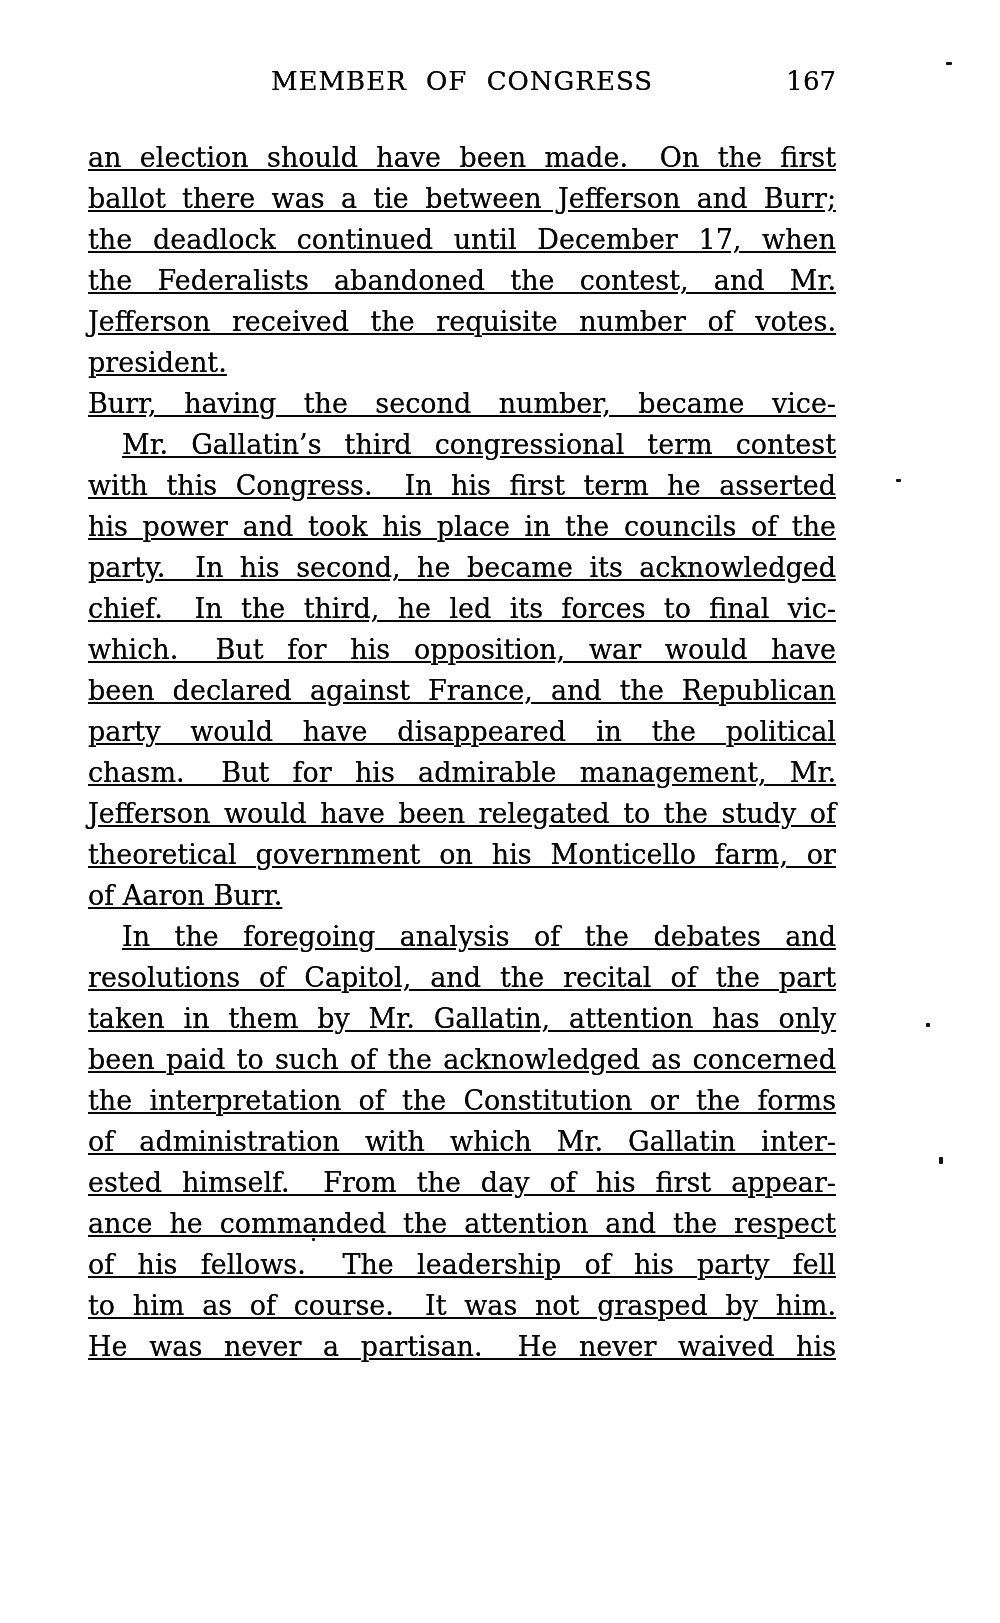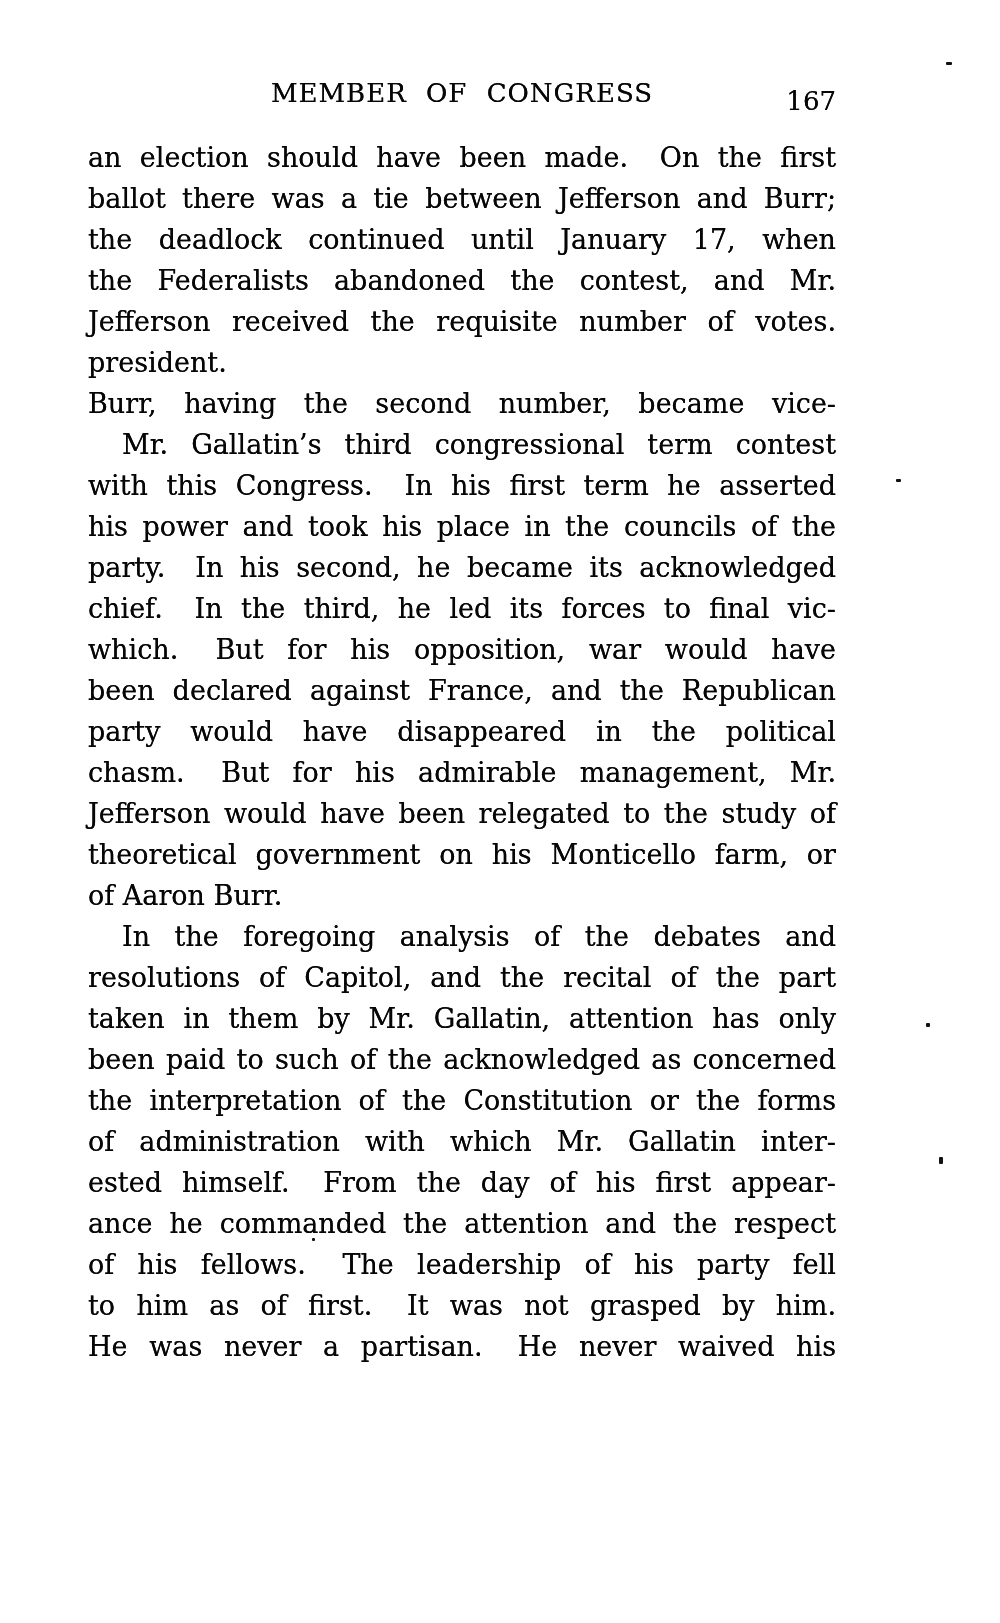--- a/index.html
+++ b/index.html
@@ -11,21 +11,21 @@
     position: relative;
     width: 1000px;
     height: 1623px;
     background: #ffffff;
     overflow: hidden;
     font-family: "DejaVu Serif", "Liberation Serif", serif;
     color: #060606;
   }
   .header {
     position: absolute;
-    top: 78px;
+    top: 66px;
     left: 88px;
     width: 748px;
     height: 36px;
   }
   .running-title {
     position: absolute;
     left: 0;
     right: 0;
     text-align: center;
     font-size: 26px;
@@ -33,35 +33,35 @@
     word-spacing: 10px;
     white-space: nowrap;
     text-shadow: 0 0 0.5px rgba(0,0,0,0.85);
   }
   .page-number {
     position: absolute;
     right: 0;
     top: 0;
     font-size: 26px;
     text-shadow: 0 0 0.5px rgba(0,0,0,0.85);
-    margin-top: 8px;
   }
   .body-text {
     position: absolute;
     top: 137px;
     left: 88px;
     width: 748px;
     font-size: 27px;
     line-height: 41px;
     text-shadow: 0 0 0.5px rgba(0,0,0,0.85);
   }
   .line {
     text-align: justify;
     text-align-last: justify;
     white-space: nowrap;
+    text-decoration: underline;
   }
   .line.para-end {
     text-align-last: left;
     white-space: normal;
   }
   .line.indent {
     text-indent: 34px;
   }
   .speck {
     position: absolute;
@@ -74,21 +74,21 @@
 
 <div class="page">
   <div class="header">
     <div class="running-title">MEMBER OF CONGRESS</div>
     <div class="page-number">167</div>
   </div>
 
   <div class="body-text" id="body-text">
       <div class="line">an election should have been made.  On the first</div>
       <div class="line">ballot there was a tie between Jefferson and Burr;</div>
-      <div class="line">the deadlock continued until January 17, when</div>
+      <div class="line">the deadlock continued until December 17, when</div>
       <div class="line">the Federalists abandoned the contest, and Mr.</div>
       <div class="line">Jefferson received the requisite number of votes.</div>
       <div class="line para-end">president.</div>
       <div class="line">Burr, having the second number, became vice-</div>
       <div class="line indent">Mr. Gallatin’s third congressional term contest</div>
       <div class="line">with this Congress.  In his first term he asserted</div>
       <div class="line">his power and took his place in the councils of the</div>
       <div class="line">party.  In his second, he became its acknowledged</div>
       <div class="line">chief.  In the third, he led its forces to final vic-</div>
       <div class="line">which.  But for his opposition, war would have</div>
@@ -100,21 +100,21 @@
       <div class="line para-end">of Aaron Burr.</div>
       <div class="line indent">In the foregoing analysis of the debates and</div>
       <div class="line">resolutions of Capitol, and the recital of the part</div>
       <div class="line">taken in them by Mr. Gallatin, attention has only</div>
       <div class="line">been paid to such of the acknowledged as concerned</div>
       <div class="line">the interpretation of the Constitution or the forms</div>
       <div class="line">of administration with which Mr. Gallatin inter-</div>
       <div class="line">ested himself.  From the day of his first appear-</div>
       <div class="line">ance he commanded the attention and the respect</div>
       <div class="line">of his fellows.  The leadership of his party fell</div>
-      <div class="line">to him as of first.  It was not grasped by him.</div>
+      <div class="line">to him as of course.  It was not grasped by him.</div>
       <div class="line">He was never a partisan.  He never waived his</div>
     </div>
 
   <div id="specks">
       <div class="speck" style="left: 946px; top: 62px; width: 6px; height: 3px;"></div>
       <div class="speck" style="left: 896px; top: 479px; width: 5px; height: 3px;"></div>
       <div class="speck" style="left: 926px; top: 1023px; width: 4px; height: 4px;"></div>
       <div class="speck" style="left: 939px; top: 1157px; width: 4px; height: 7px;"></div>
       <div class="speck" style="left: 312px; top: 1238px; width: 3px; height: 3px;"></div>
     </div>

